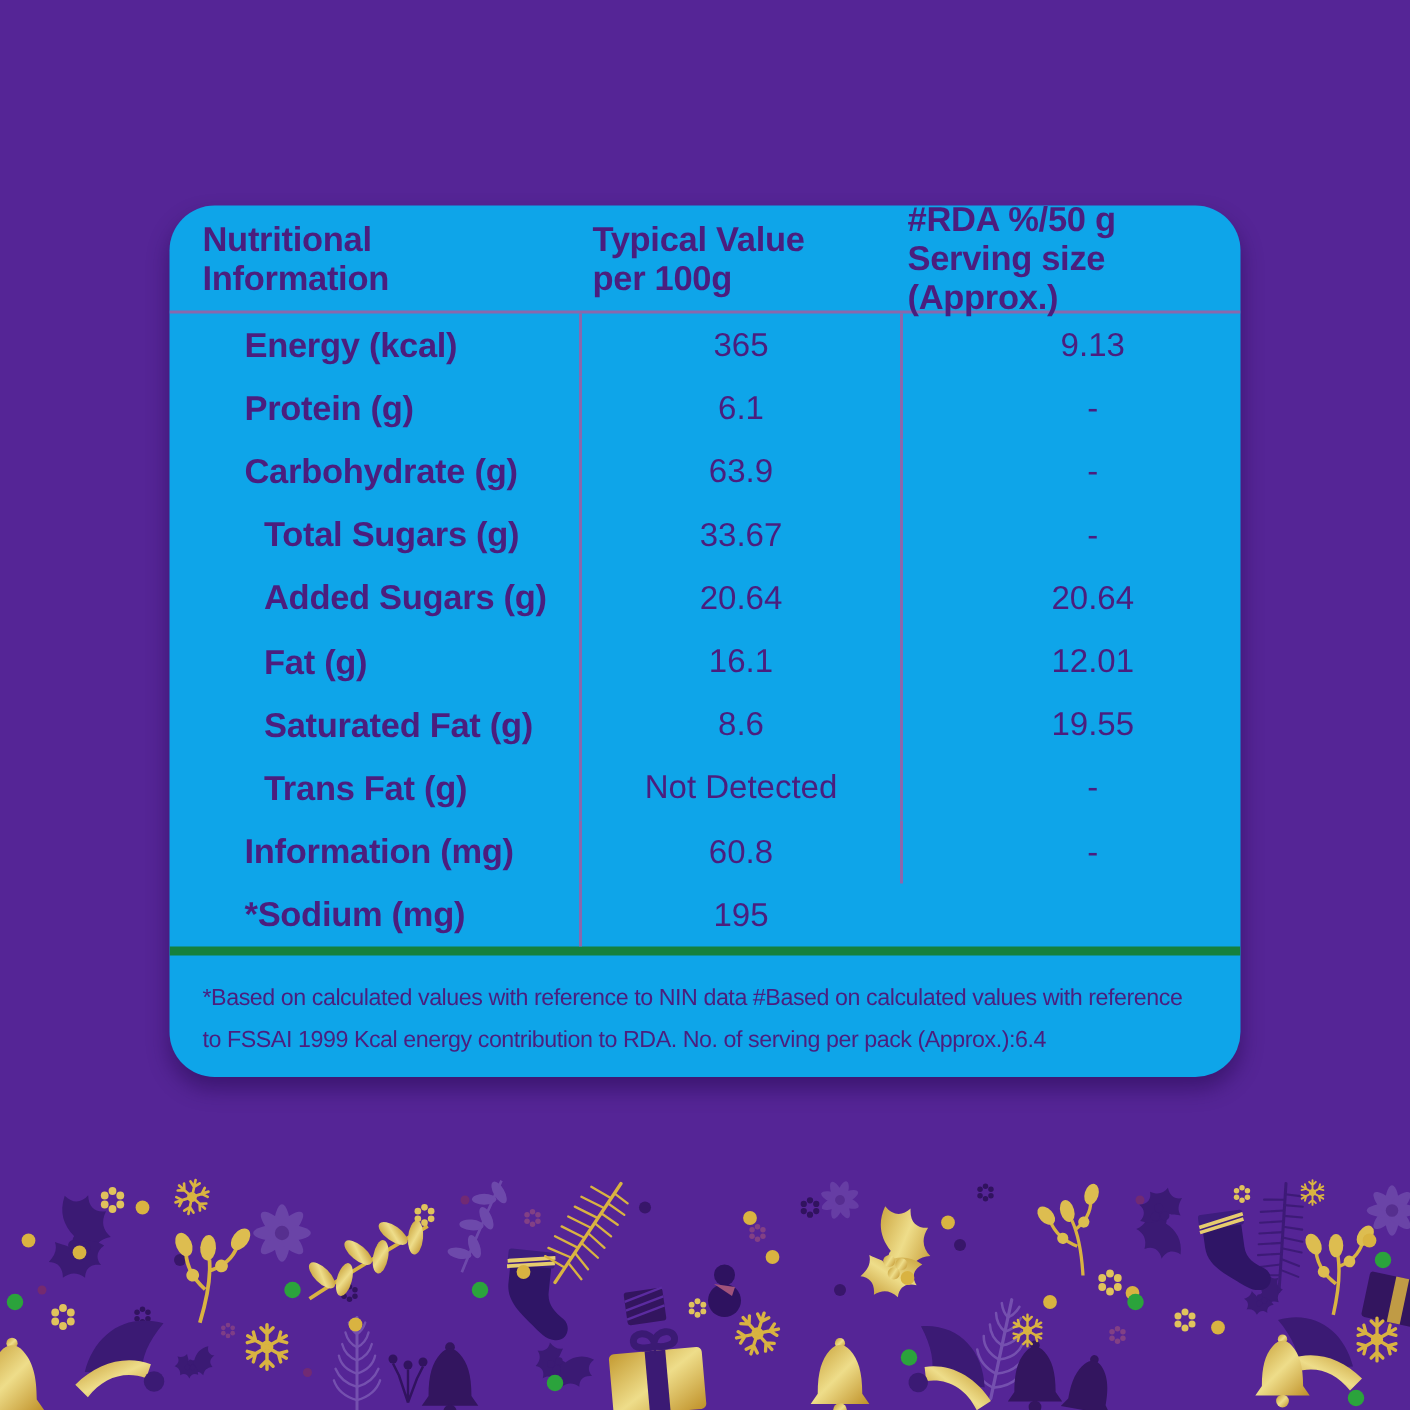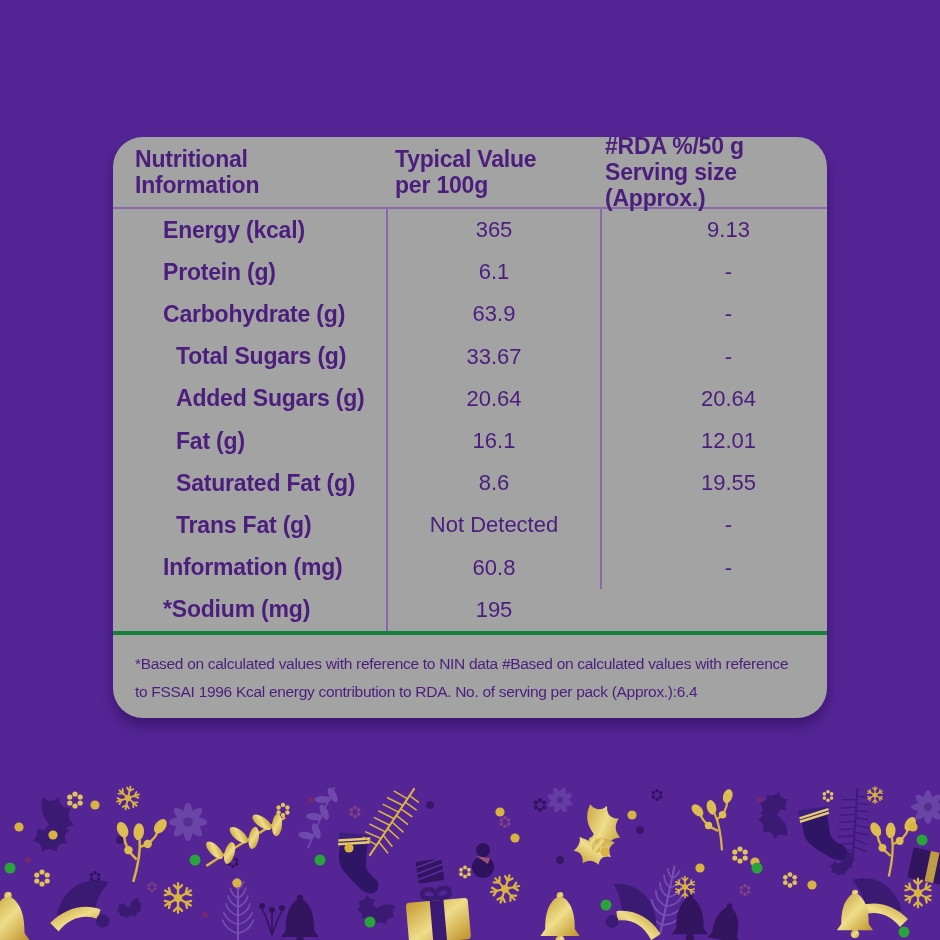--- a/index.html
+++ b/index.html
@@ -3,21 +3,21 @@
 <meta charset="utf-8">
 <style>
   html,body{margin:0;padding:0;}
   body{
     width:940px;height:940px;position:relative;overflow:hidden;
     background:#552596;
     font-family:"Liberation Sans", sans-serif;
   }
   .card{
     position:absolute;left:113px;top:137px;width:714px;height:581px;
-    background:#a3a3a3;border-radius:30px;
+    background:#0ea5e9;border-radius:30px;
     box-shadow:0 8px 14px rgba(28,4,66,.45);
     color:#4b1e7e;overflow:hidden;
   }
   .thead{
     display:grid;grid-template-columns:245px 214px 255px;
     height:70px;align-items:center;
     border-bottom:2px solid #8a68ad;box-sizing:content-box;
     font-weight:bold;font-size:23px;line-height:26px;letter-spacing:-0.2px;
   }
   .th{height:52px;display:flex;flex-direction:column;justify-content:center;}
@@ -28,21 +28,21 @@
   .tbody{height:422px;display:grid;grid-template-rows:repeat(10,1fr);margin-left:28px;}
   .trow{display:grid;grid-template-columns:245px 214px 255px;align-items:center;}
   .td{height:100%;display:flex;align-items:center;}
   .td.lbl{font-weight:bold;font-size:23px;letter-spacing:-0.2px;padding-left:22px;box-sizing:border-box;}
   .trow.indent .td.lbl{padding-left:35px;}
   .td.val,.td.rda{
     justify-content:center;font-weight:normal;font-size:22px;
     border-left:2px solid #8a68ad;box-sizing:border-box;
   }
   .tfoot{
-    height:85px;border-top:4px solid #15803d;
+    height:85px;border-top:6px solid #15803d;
     padding:15px 0 0 22px;box-sizing:border-box;
     font-size:15.5px;line-height:28px;letter-spacing:-0.3px;
     font-weight:normal;white-space:nowrap;
   }
   .band{position:absolute;left:0;top:765px;width:940px;height:175px;}
 </style>
 </head>
 <body>
 
 <div class="card">
@@ -109,21 +109,21 @@
       <div class="td rda">-</div>
     </div>
     <div class="trow">
       <div class="td lbl">*Sodium (mg)</div>
       <div class="td val">195</div>
     </div>
   </div>
 
   <div class="tfoot">
     <div>*Based on calculated values with reference to NIN data #Based on calculated values with reference</div>
-    <div>to FSSAI 1996 Kcal energy contribution to RDA. No. of serving per pack (Approx.):6.4</div>
+    <div>to FSSAI 1999 Kcal energy contribution to RDA. No. of serving per pack (Approx.):6.4</div>
   </div>
 </div>
 
 <svg class="band" viewBox="0 0 940 175">
   <defs>
     <linearGradient id="goldg" x1="0" y1="0" x2="1" y2="1">
       <stop offset="0" stop-color="#c49a31"></stop>
       <stop offset="0.5" stop-color="#eedd8a"></stop>
       <stop offset="1" stop-color="#bf9028"></stop>
     </linearGradient>

